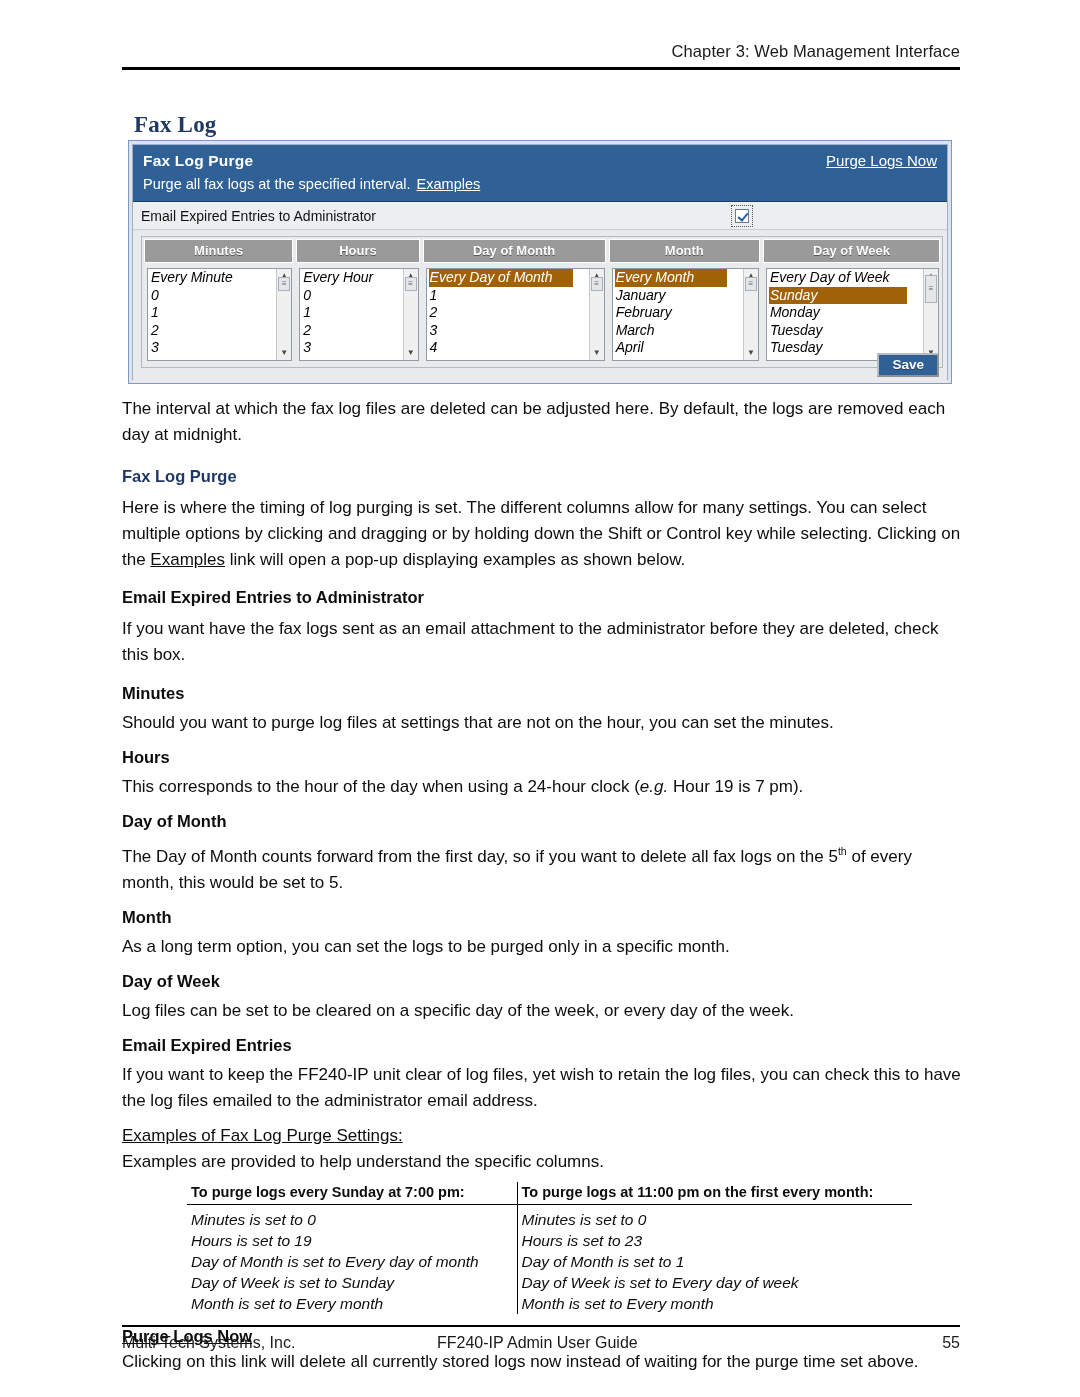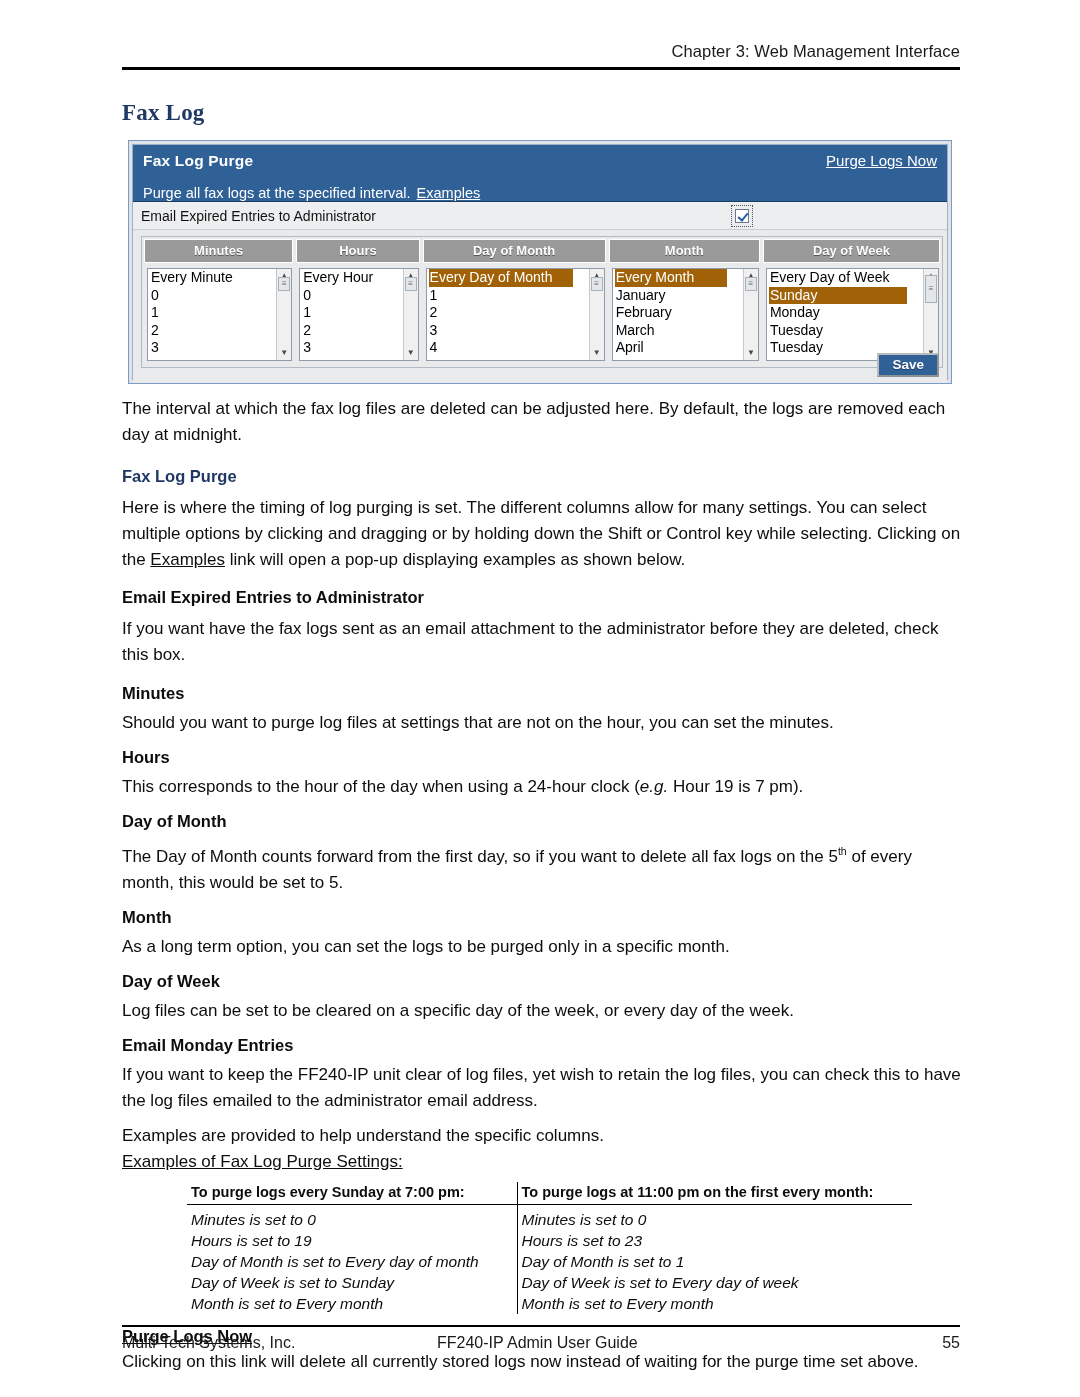--- a/index.html
+++ b/index.html
@@ -44,21 +44,21 @@
   .rule-single-top {
     border-top: 2.5px solid #000;
     height: 0;
   }
 
   
   h1.h-title {
     position: absolute;
     left: 122px;
     top: 100px;
-    margin: 0;
+    margin: 12px;
     font-family: "Liberation Serif", serif;
     font-size: 23px;
     font-weight: bold;
     color: #1f3864;
     letter-spacing: .2px;
   }
 
   
   .shot {
     position: absolute;
@@ -92,21 +92,21 @@
   }
   .shot-purgenow {
     color: #ffffff;
     font-size: 15px;
     text-decoration: underline;
   }
   .shot-subbar {
     background: #2f6096;
     height: 26px;
     display: flex;
-    align-items: flex-end;
+    align-items: flex-start;
     padding: 0 10px;
     color: #ffffff;
     font-size: 14.5px;
     border-bottom: 1px solid #1b3d63;
   }
   .shot-subbar .ex-link {
     color: #ffffff;
     text-decoration: underline;
     margin-left: 6px;
   }
@@ -196,20 +196,21 @@
     display: flex;
     overflow: hidden;
     font-size: 14px;
     line-height: 17.5px;
   }
   .lb-items {
     flex: 1;
     padding: 0 16px 0 2px;
     overflow: hidden;
     white-space: nowrap;
+    font-style: italic;
   }
   .lb-items div {
     height: 17.5px;
     padding-left: 1px;
   }
   .lb-items div.sel {
     background: #a16207;
     color: #ffffff;
   }
   .scrollbar {
@@ -527,27 +528,27 @@
     <h3 class="h-bold indent">Month</h3>
     <div style="height:4px"></div>
     <p class="body indent">As a long term option, you can set the logs to be purged only in a specific month.</p>
 
     <div style="height:8px"></div>
     <h3 class="h-bold indent">Day of Week</h3>
     <div style="height:4px"></div>
     <p class="body indent">Log files can be set to be cleared on a specific day of the week, or every day of the week.</p>
 
     <div style="height:8px"></div>
-    <h3 class="h-bold indent">Email Monday Entries</h3>
+    <h3 class="h-bold indent">Email Expired Entries</h3>
     <div style="height:4px"></div>
     <p class="body indent">If you want to keep the FF240-IP unit clear of log files, yet wish to retain the log files, you can check this to have the log files emailed to the administrator email address.</p>
 
     <div style="height:9px"></div>
+    <p class="body indent u" style="display:inline-block">Examples of Fax Log Purge Settings:</p>
     <p class="body indent">Examples are provided to help understand the specific columns.</p>
-    <p class="body indent u" style="display:inline-block">Examples of Fax Log Purge Settings:</p>
 
     <div style="height:7px"></div>
 
     <table class="ex-table">
       <thead>
         <tr>
           <th class="c1">To purge logs every Sunday at 7:00 pm:</th>
           <th>To purge logs at 11:00 pm on the first every month:</th>
         </tr>
       </thead>

